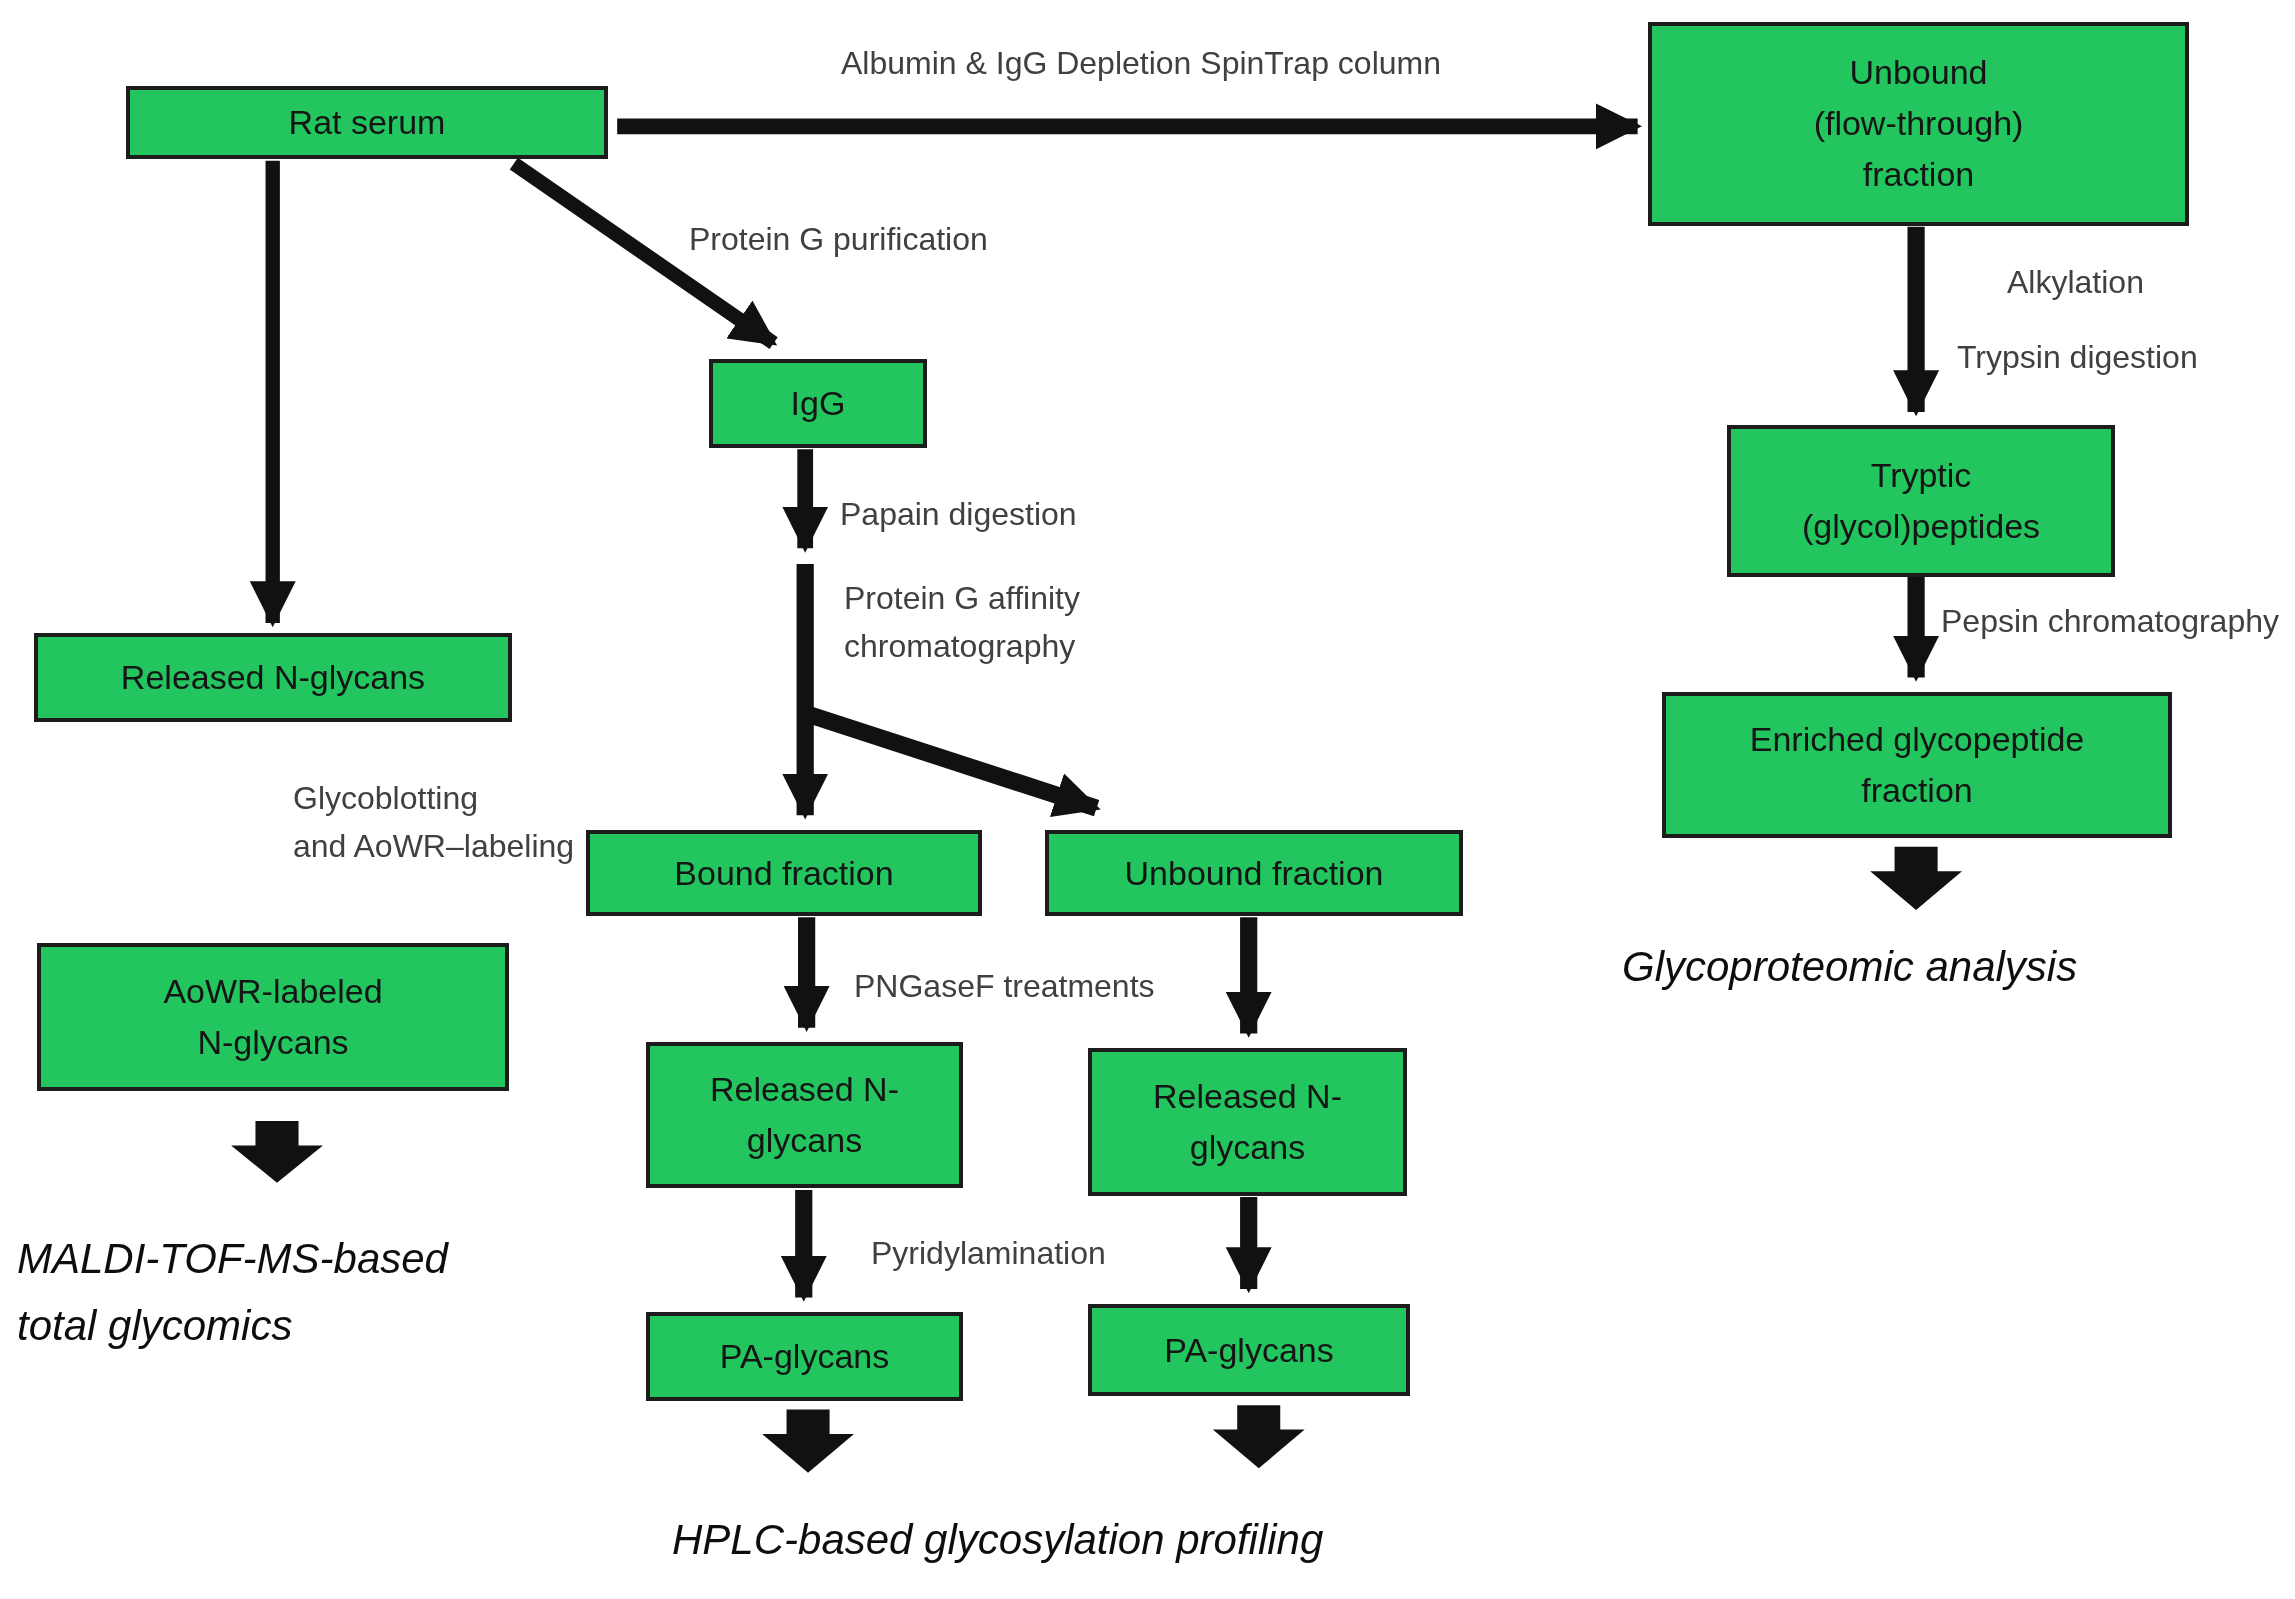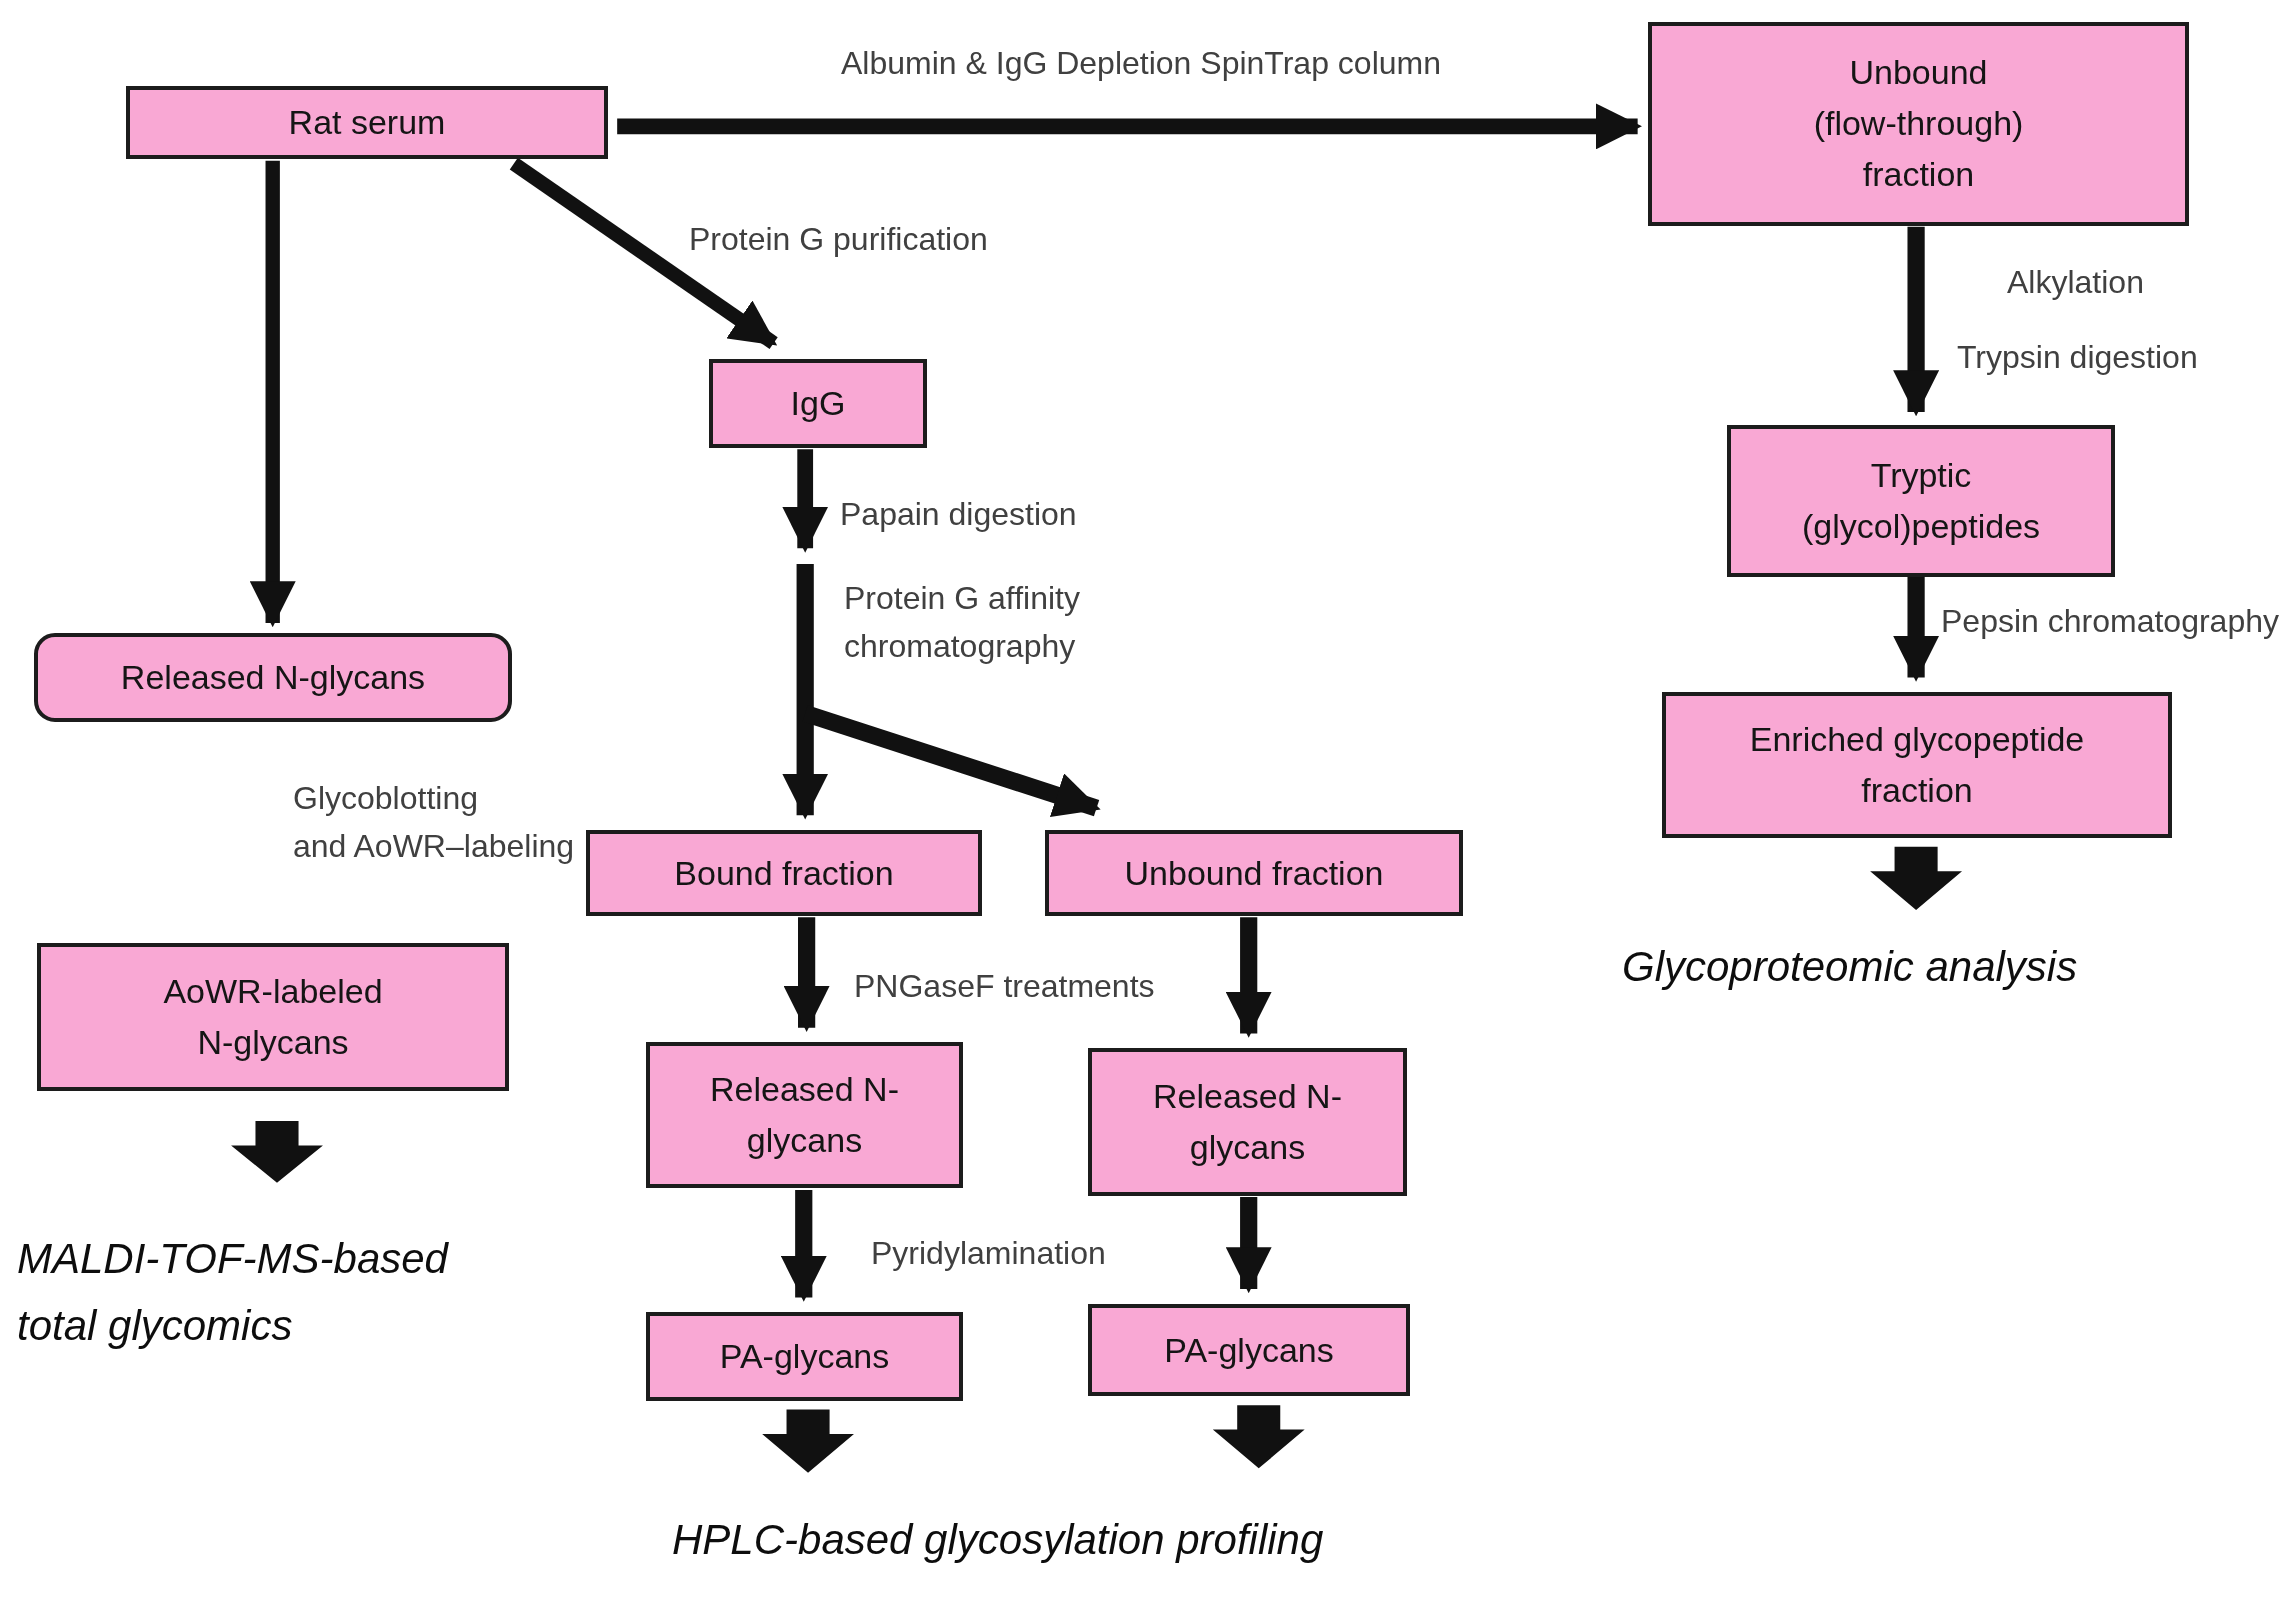--- a/index.html
+++ b/index.html
@@ -14,21 +14,21 @@
   }
   svg.arrows {
     position: absolute;
     left: 0; top: 0;
     width: 2295px; height: 1599px;
   }
   .node {
     position: absolute;
     box-sizing: border-box;
     border: 4.3px solid #1c1c1c;
-    background: #f9a8d4;
+    background: #22c55e;
     display: flex;
     align-items: center;
     justify-content: center;
     text-align: center;
     font-size: 34px;
     line-height: 1.5;
     white-space: pre-line;
     color: #151515;
   }
   .lbl {
@@ -43,21 +43,21 @@
     font-style: italic;
     font-size: 42px;
     line-height: 1.6;
     white-space: pre-line;
     color: #0d0d0d;
   }
   
   #n-rat        { left: 126px;  top: 86px;  width: 482px; height: 73px; }
   #n-unboundft  { left: 1648px; top: 21.5px;   width: 541px; height: 204px; }
   #n-igg        { left: 709px;  top: 359px;  width: 218px; height: 89px; }
-  #n-relserum   { left: 34px;   top: 633px;  width: 478px; height: 89px; border-radius: 21px; }
+  #n-relserum   { left: 34px;   top: 633px;  width: 478px; height: 89px; }
   #n-aowr       { left: 37px;   top: 943px; width: 472px; height: 148px; }
   #n-bound      { left: 586px;  top: 830px; width: 396px; height: 86px; }
   #n-unboundfr  { left: 1045px; top: 830px; width: 418px; height: 86px; }
   #n-relc1      { left: 646px;  top: 1042px; width: 317px; height: 146px; }
   #n-relc2      { left: 1088px; top: 1048px; width: 319px; height: 148px; }
   #n-pa1        { left: 646px;  top: 1312px; width: 317px; height: 89px; }
   #n-pa2        { left: 1088px; top: 1304px; width: 322px; height: 92px; }
   #n-tryptic    { left: 1727px; top: 425px;  width: 388px; height: 152px; }
   #n-enriched   { left: 1662px; top: 692px;  width: 510px; height: 146px; }
   

